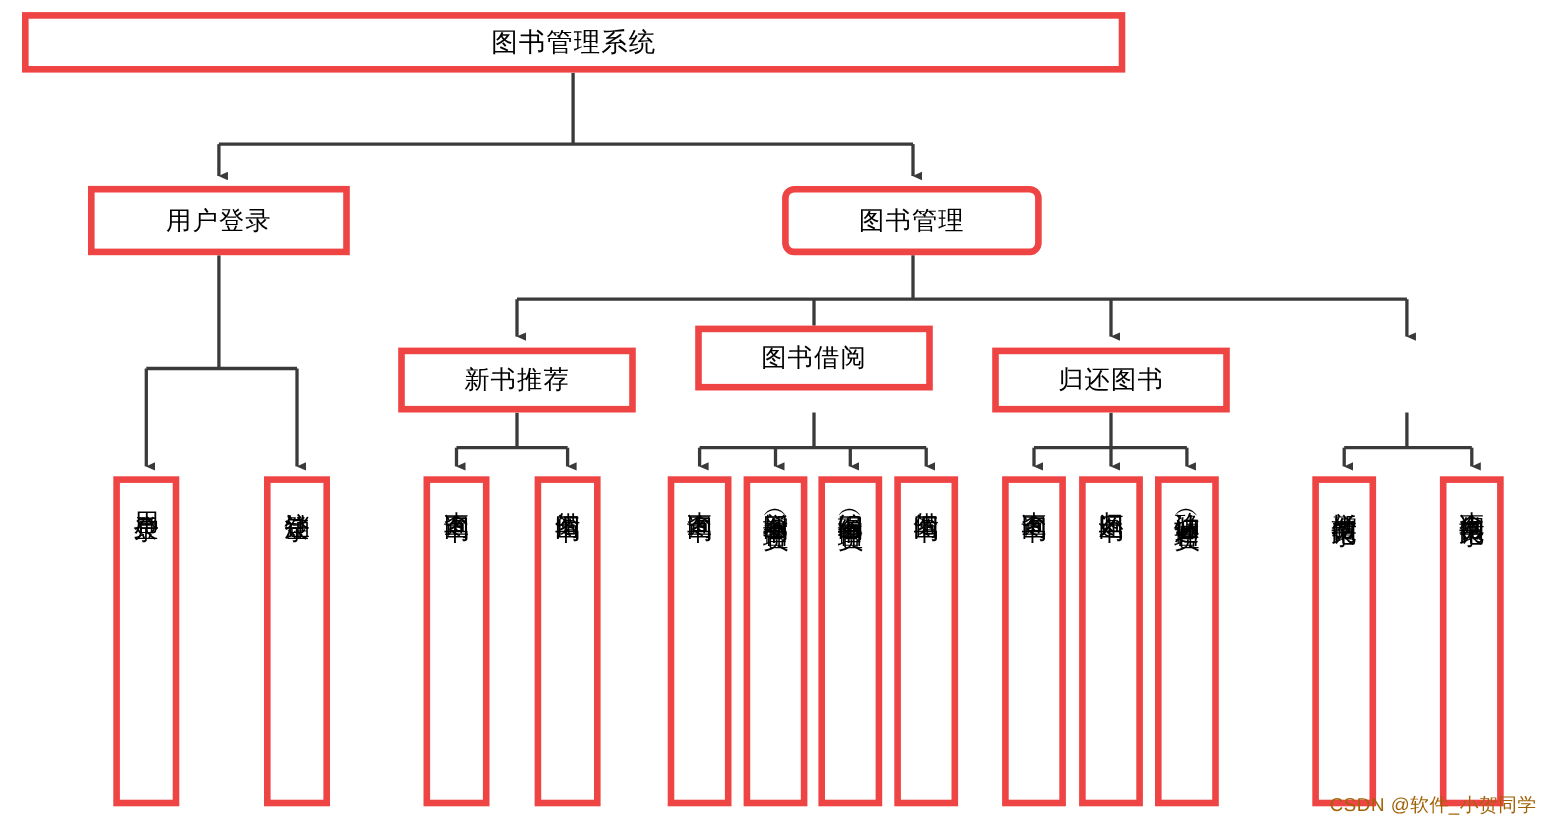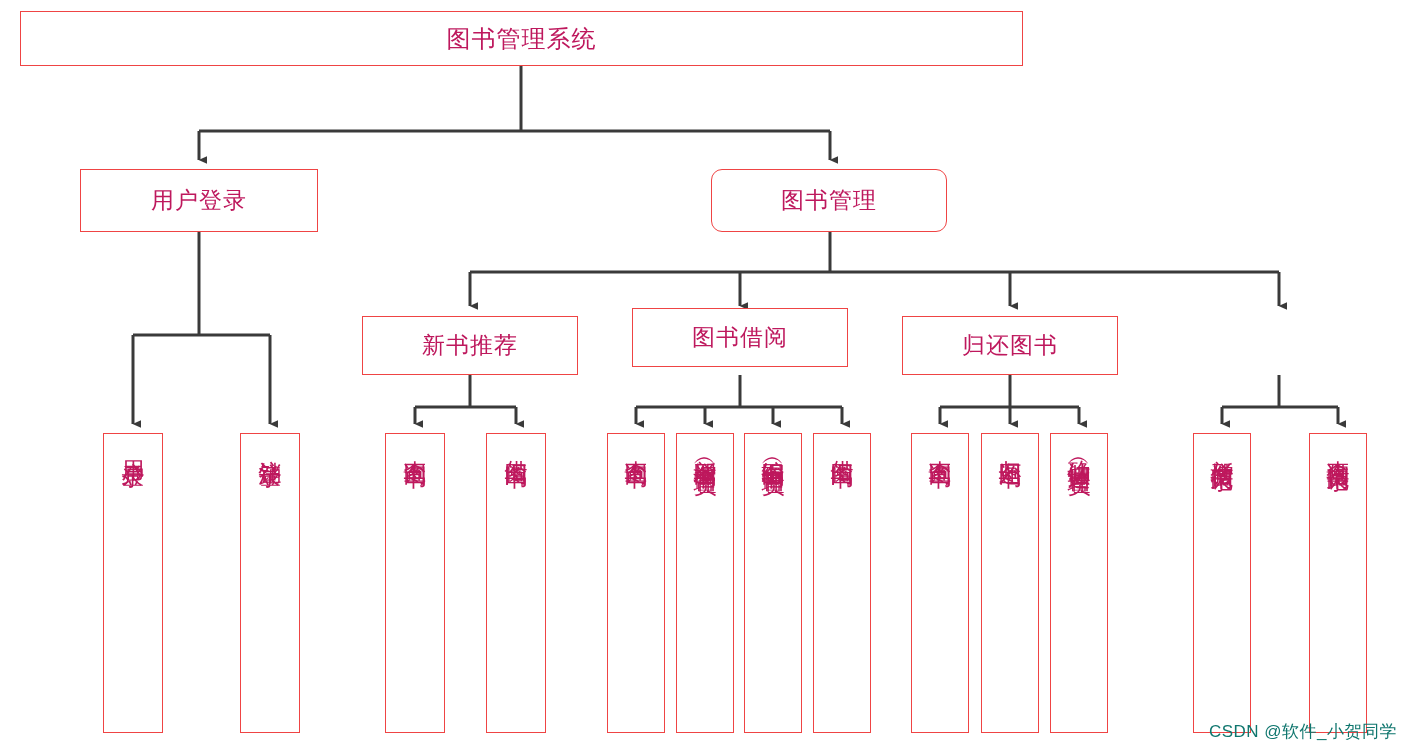--- a/index.html
+++ b/index.html
@@ -23,25 +23,25 @@
     left: 0;
     top: 0;
     width: 1405px;
     height: 747px;
     pointer-events: none;
   }
   .node {
     position: absolute;
     box-sizing: border-box;
     background: #ffffff;
-    border: 1px solid #ef4444;
+    border: 6px solid #ef4444;
     display: flex;
     align-items: center;
     justify-content: center;
-    color: #be185d;
+    color: #000000;
     z-index: 2;
   }
   .node-h {
     font-size: 23px;
     letter-spacing: 1px;
     line-height: 1;
     white-space: nowrap;
   }
   .node-v {
     writing-mode: vertical-rl;
@@ -55,21 +55,21 @@
     white-space: nowrap;
   }
   .root {
     font-size: 24px;
   }
   .watermark {
     position: absolute;
     right: 8px;
     bottom: 4px;
     font-size: 17px;
-    color: #0f766e;
+    color: #a16207;
     letter-spacing: 0.5px;
     z-index: 5;
     white-space: nowrap;
     user-select: none;
   }
 </style>
 </head>
 <body>
 
 <div id="canvas">
@@ -131,21 +131,21 @@
   <div class="node node-h" style="left:80px; top:169px; width:238px; height:63px;">
     <span>用户登录</span>
   </div>
   <div class="node node-h" style="left:711px; top:169px; width:236px; height:63px;border-radius:11px;">
     <span>图书管理</span>
   </div>
 
   <div class="node node-h" style="left:362px; top:316px; width:216px; height:59px;">
     <span>新书推荐</span>
   </div>
-  <div class="node node-h" style="left:632px; top:308px; width:216px; height:59px;">
+  <div class="node node-h" style="left:632px; top:296px; width:216px; height:59px;">
     <span>图书借阅</span>
   </div>
   <div class="node node-h" style="left:902px; top:316px; width:216px; height:59px;">
     <span>归还图书</span>
   </div>
 
   <div class="node node-v" style="left:103px; top:433px; width:60px; height:300px;">
     <span>用户登录</span>
   </div>
   <div class="node node-v" style="left:240px; top:433px; width:60px; height:300px;">

